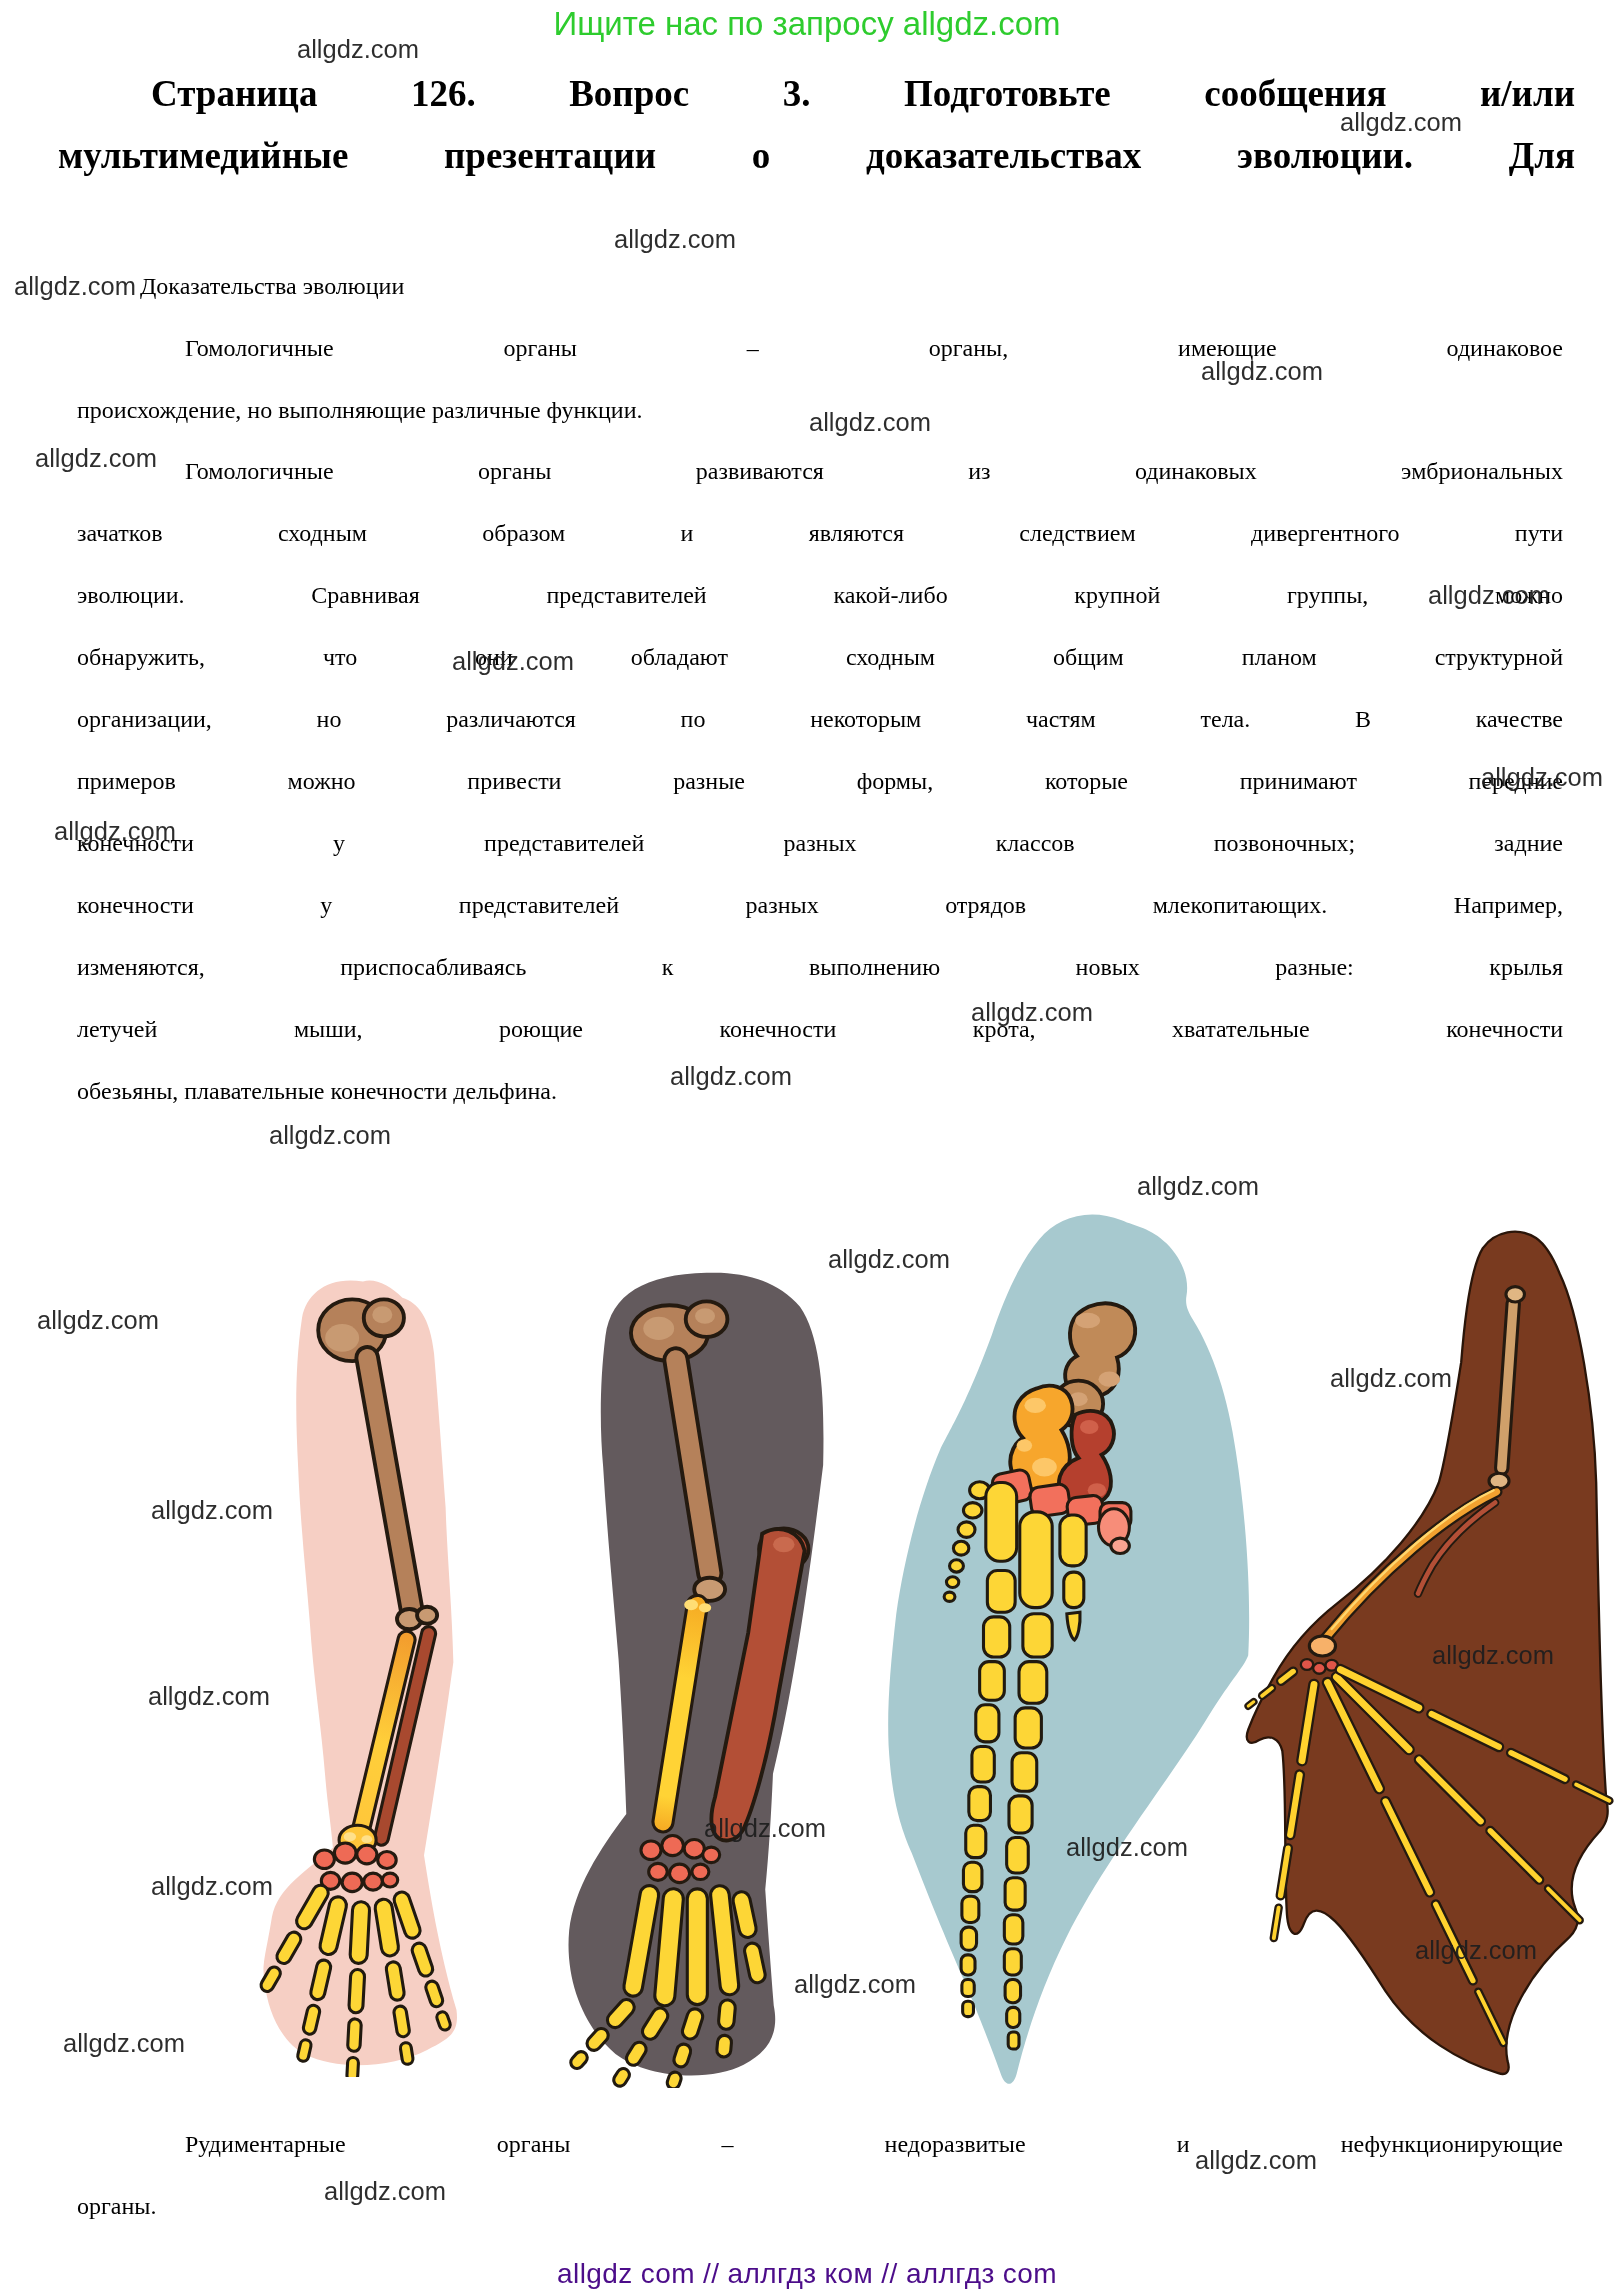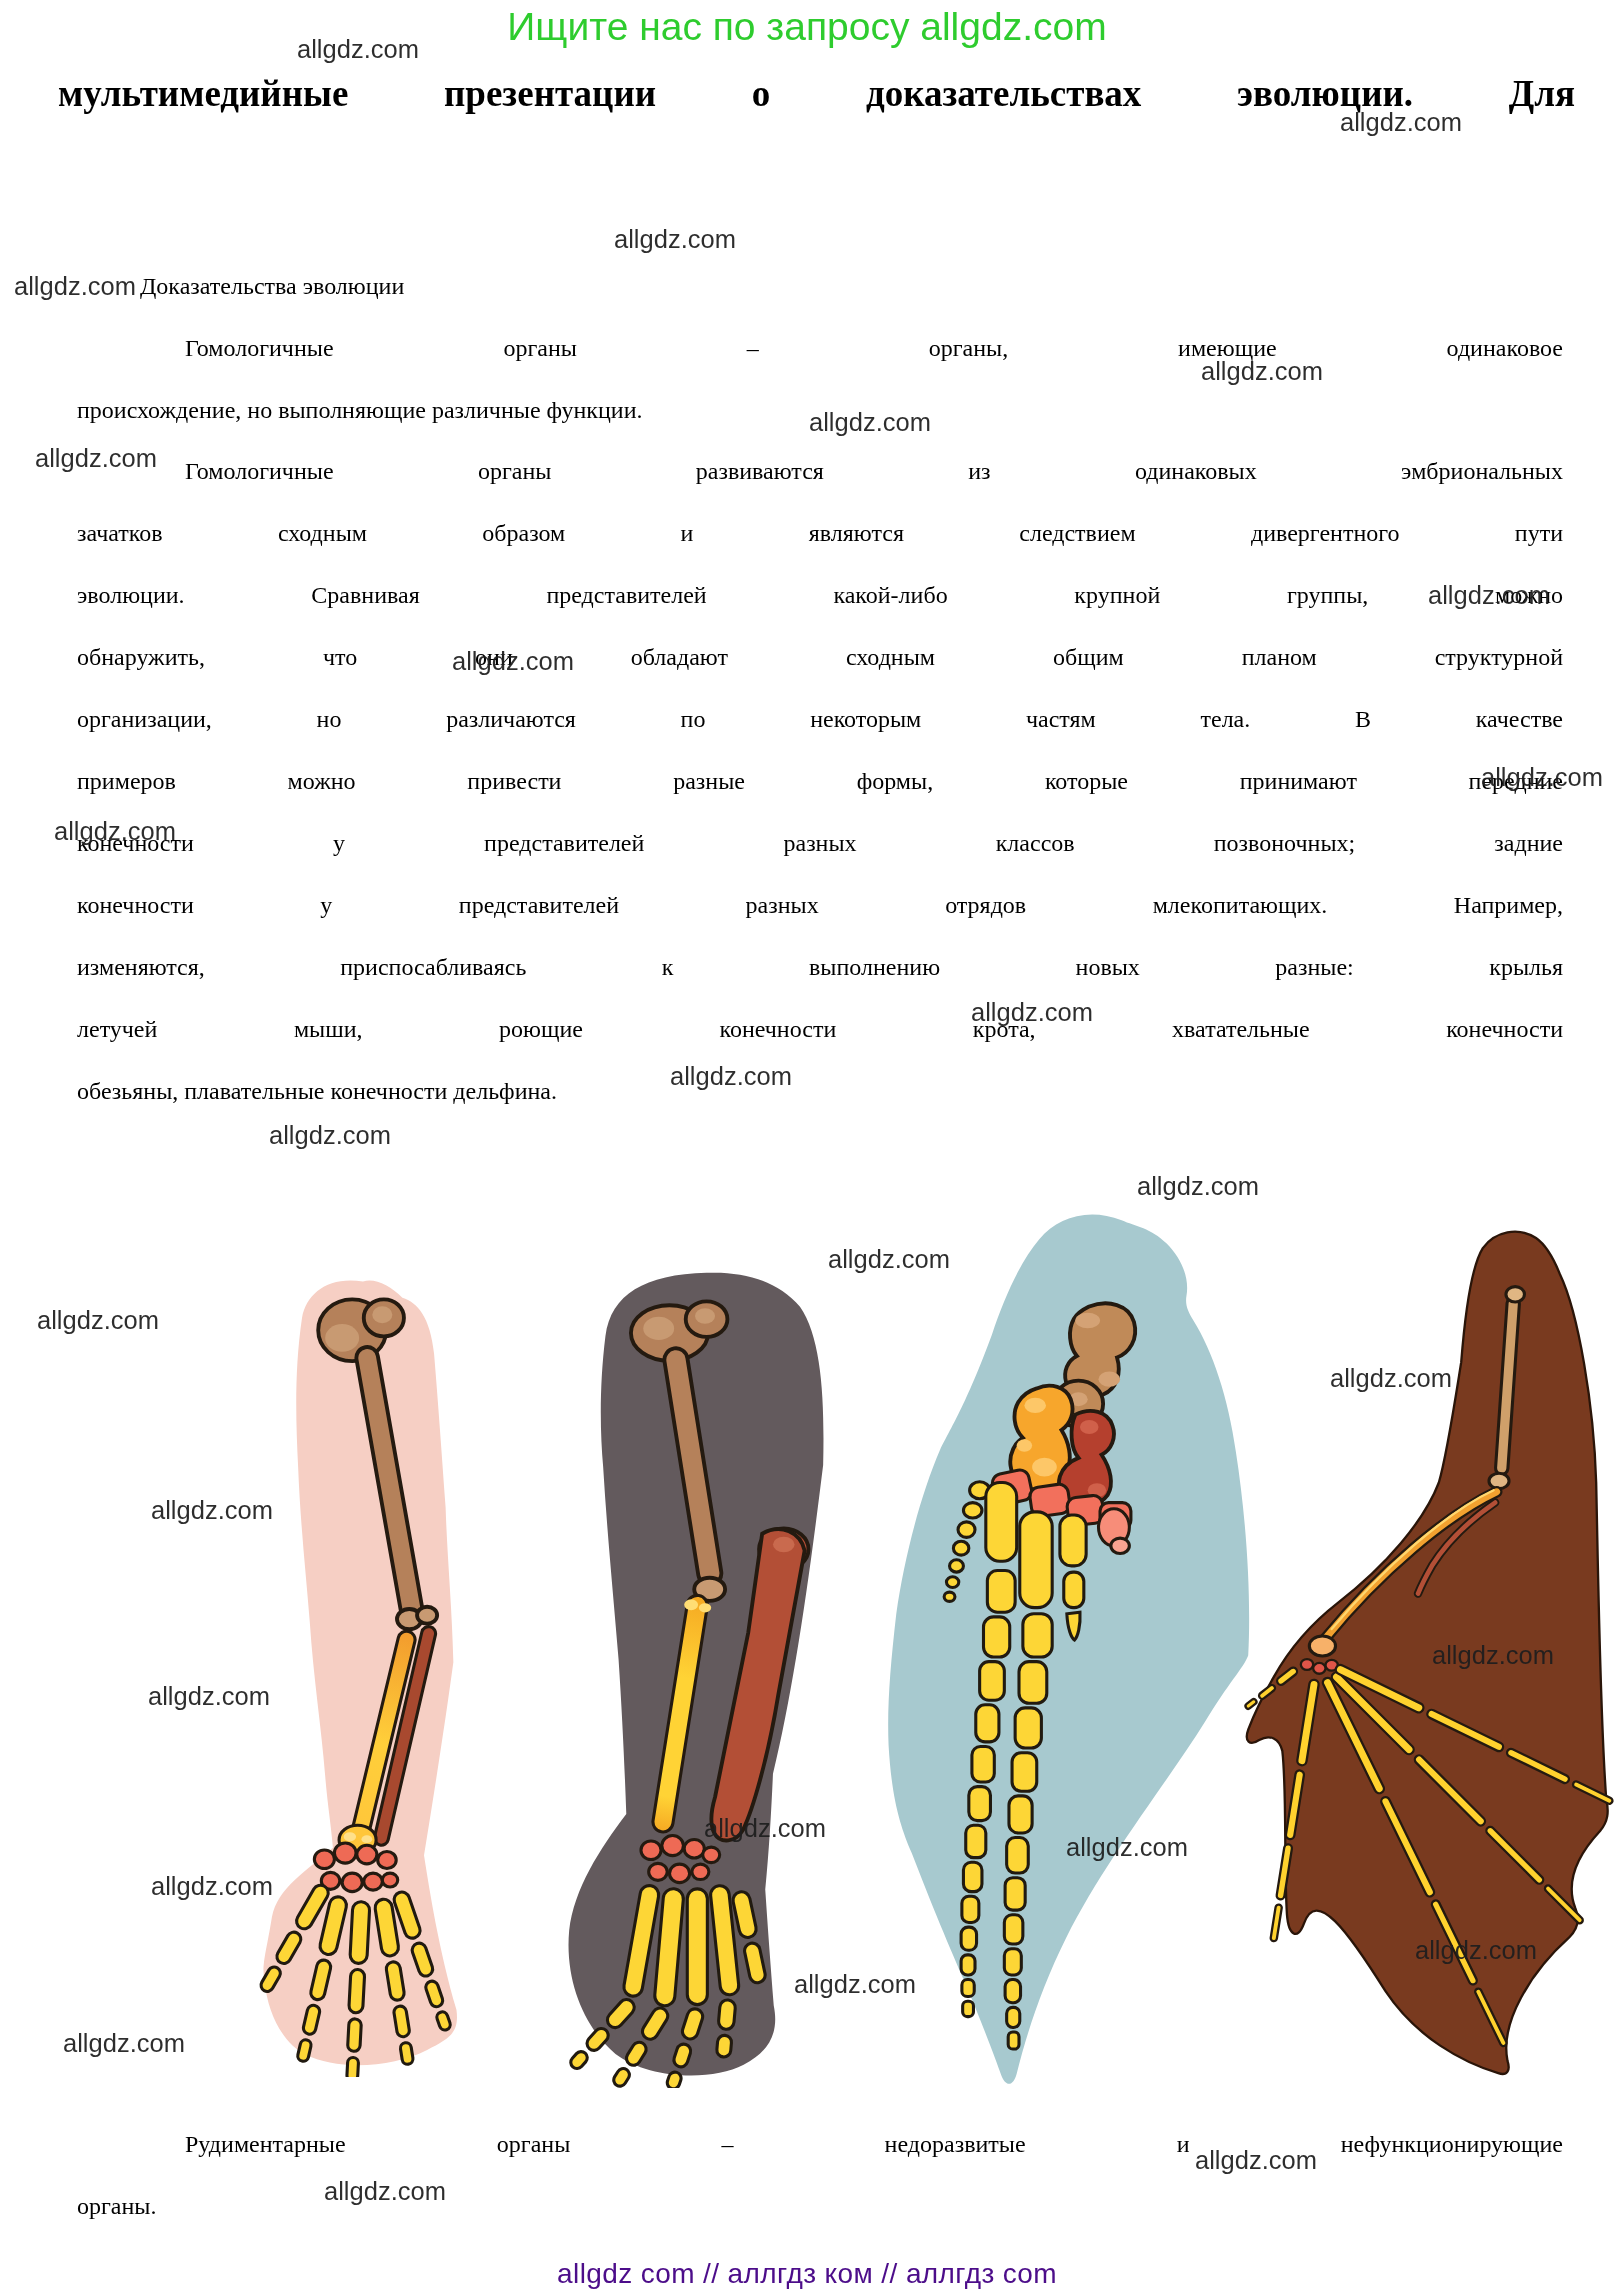--- a/index.html
+++ b/index.html
@@ -1,19 +1,19 @@
 <!DOCTYPE html>
 <html style="font-size:12.4px"><head>
 <meta charset="utf-8">
 <style>
   html,body{margin:0;padding:0;background:#fff;}
   .page{position:relative;width:1614px;height:2295px;background:#fff;overflow:hidden;
         font-family:"Liberation Serif", serif;color:#000;}
   .banner{position:absolute;top:4.6px;left:0;width:100%;text-align:center;
-          font-family:"Liberation Sans", sans-serif;font-size:39px;font-weight:400;}
+          font-family:"Liberation Sans", sans-serif;font-size:33px;font-weight:400;}
   .wm{position:absolute;font-family:"Liberation Sans", sans-serif;font-size:25.5px;
       color:#1e1e1e;opacity:.93;white-space:nowrap;z-index:30;}
   .tblock{position:absolute;z-index:5;}
   .title{left:58px;width:1517px;font-size:37px;font-weight:bold;line-height:62px;}
   .body-text{left:77px;width:1486px;font-size:24px;line-height:62px;}
   .jl{text-align:justify;text-align-last:justify;}
   .ll{text-align:left;text-align-last:left;}
   .ind{text-indent:108px;}
   .ind-t{text-indent:93px;}
   .ind-s{text-indent:63px;}
@@ -53,20 +53,21 @@
   <span class="wm" style="left:704px;top:1814px">allgdz.com</span>
   <span class="wm" style="left:1066px;top:1833px">allgdz.com</span>
   <span class="wm" style="left:151px;top:1872px">allgdz.com</span>
   <span class="wm" style="left:1415px;top:1936px">allgdz.com</span>
   <span class="wm" style="left:794px;top:1970px">allgdz.com</span>
   <span class="wm" style="left:63px;top:2029px">allgdz.com</span>
   <span class="wm" style="left:1195px;top:2146px">allgdz.com</span>
   <span class="wm" style="left:324px;top:2177px">allgdz.com</span>
 
   <div class="tblock title" style="top:63px">
+    <div class="jl ind-t">Страница 126. Вопрос 3. Подготовьте сообщения и/или</div>
     <div class="jl">мультимедийные презентации о доказательствах эволюции. Для</div>
   </div>
 
   <div class="tblock body-text" style="top:255px">
     <div class="ll ind-s">Доказательства эволюции</div>
   </div>
 
   <div class="tblock body-text" style="top:317px">
     <div class="jl ind">Гомологичные органы – органы, имеющие одинаковое</div>
     <div class="ll">происхождение, но выполняющие различные функции.</div>

